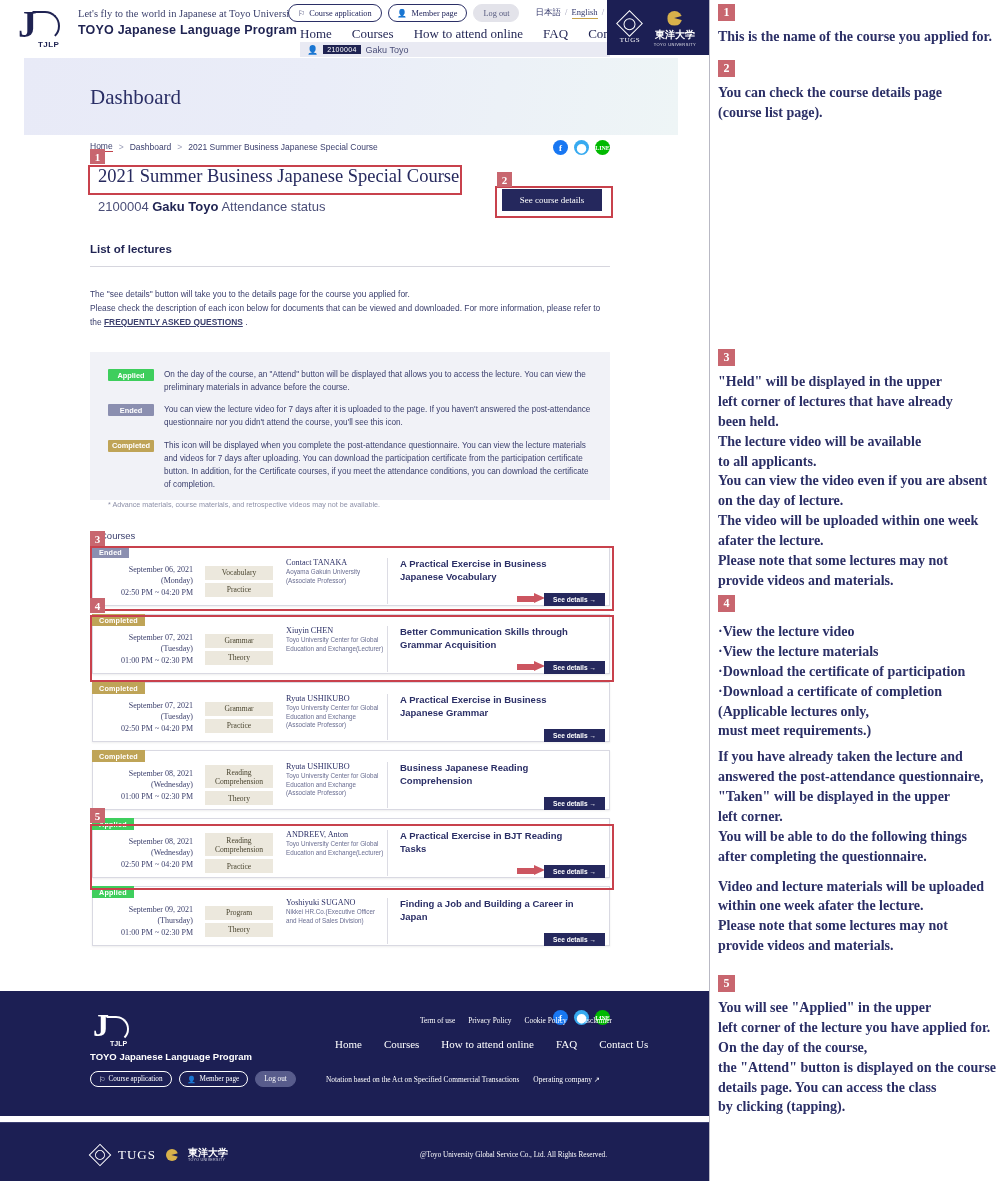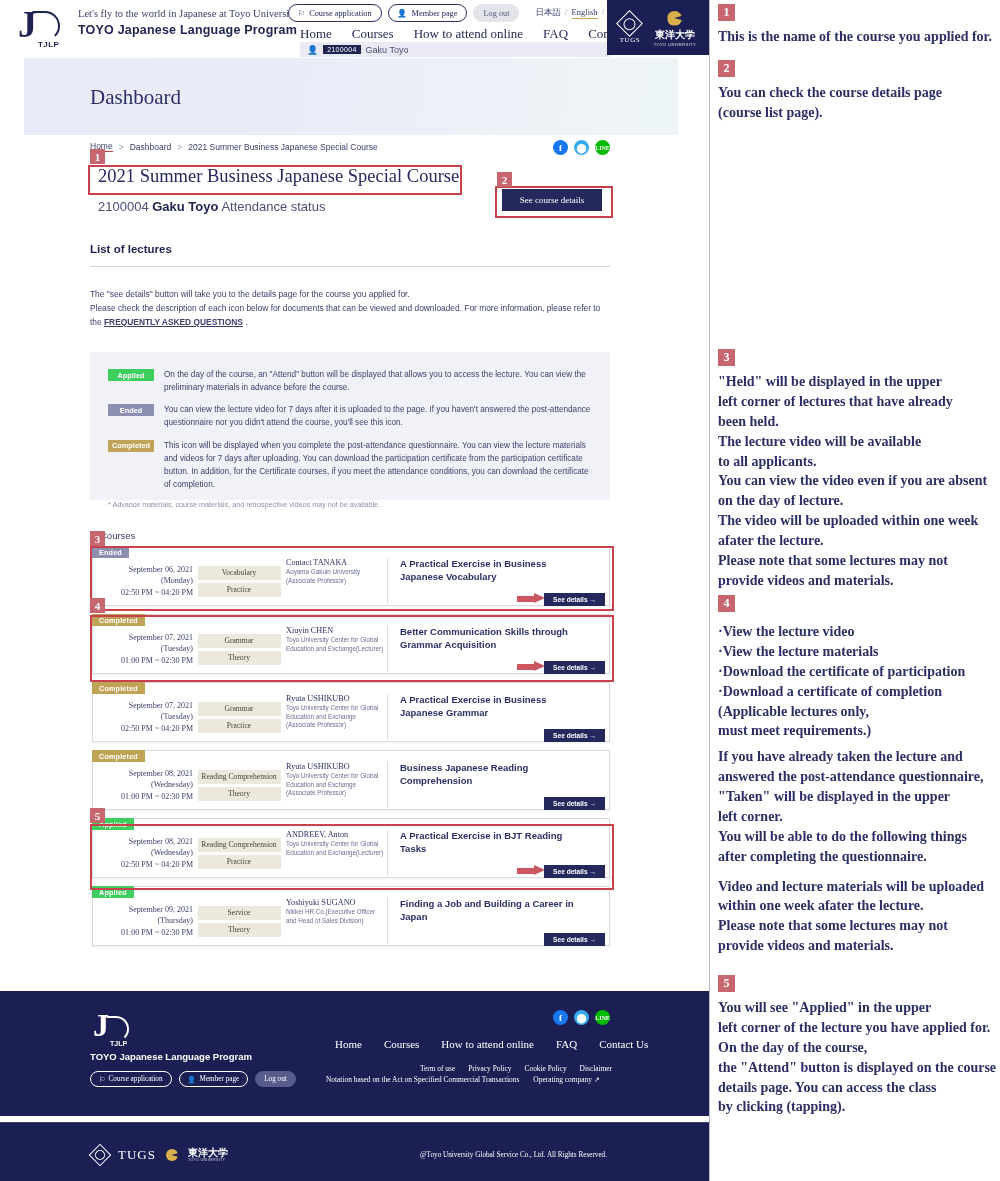--- a/index.html
+++ b/index.html
@@ -110,21 +110,21 @@
             box-shadow:0 1px 2px rgba(0,0,0,.07);}
   .stat{position:absolute;left:-1px;top:-1px;height:12px;padding:0 7px;display:flex;align-items:center;
         font-size:7.2px;color:#fff;font-weight:700;letter-spacing:.2px;}
   .stat.applied{background:#3ece5d;}
   .stat.ended{background:#8b8fb0;}
   .stat.completed{background:#bfa457;}
   .rbody{display:flex;height:100%;align-items:center;padding-top:10px;box-sizing:border-box;}
   .c-date{width:100px;text-align:right;padding-right:7px;font-family:"Liberation Serif",serif;
           font-size:8px;color:#3a3e6b;line-height:1.45;}
   .c-tags{width:78px;display:flex;flex-direction:column;gap:3px;align-items:center;}
-  .ctag{background:#ece8dd;color:#4a4530;font-size:7.6px;width:83px;text-align:center;padding:2.5px 0;
+  .ctag{background:#ece8dd;color:#4a4530;font-size:7.6px;width:68px;text-align:center;padding:2.5px 0;
         font-family:"Liberation Serif",serif;}
   .c-lect{width:110px;padding-left:8px;border-right:1px solid #dcdce4;height:46px;box-sizing:border-box;}
   .c-lect .nm{font-family:"Liberation Serif",serif;font-size:8.2px;color:#2b2f66;}
   .c-lect .af{font-size:6.3px;color:#6a6e92;line-height:1.35;margin-top:1px;}
   .c-name{flex:1;padding-left:12px;position:relative;height:46px;}
   .c-name .t{font-size:9.5px;font-weight:700;color:#2b2f66;line-height:1.35;max-width:190px;}
   .see-btn{position:absolute;right:4px;bottom:-2px;background:#25285d;color:#fff;font-size:6.6px;
            padding:3px 9px;display:flex;align-items:center;gap:3px;font-weight:700;}
   .arrow-red{position:absolute;right:62px;bottom:0px;width:30px;height:11px;}
   .arrow-red .sh{position:absolute;left:0;top:2.5px;width:19px;height:6px;background:#cc5560;}
@@ -146,21 +146,21 @@
                border-left-color:transparent;border-bottom-color:transparent;border-radius:0 24px 24px 0;}
   .f-logo .tj{position:absolute;left:20px;top:27px;font-size:7px;font-weight:700;color:#fff;}
   .f-brand{position:absolute;left:90px;top:1051px;font-size:9.5px;font-weight:700;color:#fff;}
   .f-pills{position:absolute;left:90px;top:1071px;display:flex;gap:7px;}
   .fpill{border:1px solid #fff;border-radius:9px;height:14px;padding:0 8px;display:flex;align-items:center;
          gap:3px;font-size:7.2px;color:#fff;font-family:"Liberation Serif",serif;}
   .fpill.grey{background:#585c8c;border-color:#585c8c;}
   .f-social{position:absolute;left:553px;top:1010px;display:flex;gap:6px;}
   .f-nav{position:absolute;left:335px;top:1038px;display:flex;gap:22px;font-family:"Liberation Serif",serif;
          font-size:11px;color:#fff;}
-  .f-links1{position:absolute;left:420px;top:1064px;display:flex;gap:13px;font-size:7.4px;color:#fff;
+  .f-links1{position:absolute;left:420px;top:1016px;display:flex;gap:13px;font-size:7.4px;color:#fff;
             font-family:"Liberation Serif",serif;}
   .f-links2{position:absolute;left:326px;top:1075px;display:flex;gap:14px;font-size:7.4px;color:#fff;
             font-family:"Liberation Serif",serif;}
   .f-langs{position:absolute;left:512px;top:1137px;background:#3c4078;padding:3px 20px;font-size:7.4px;
            color:#fff;font-family:Liberation Mono, monospace;}
   .f-langs .cur{border-bottom:1.2px solid #c8a24a;}
   .f-langs .sep{color:#a9abc8;margin:0 3px;}
 
   .footer2{position:absolute;left:0;top:1122px;width:709px;height:59px;background:#1c1f54;
            border-top:1px solid #3b3f72;}
@@ -433,21 +433,21 @@
         </div>
         <div class="lrowcard">
           <span class="stat applied">Applied</span>
           <div class="rbody">
             <div class="c-date">
               <div>September 09, 2021</div>
               <div>(Thursday)</div>
               <div>01:00 PM ~ 02:30 PM</div>
             </div>
             <div class="c-tags">
-              <span class="ctag">Service</span>
+              <span class="ctag">Program</span>
               <span class="ctag">Theory</span>
             </div>
             <div class="c-lect">
               <div class="nm">Yoshiyuki SUGANO</div>
               <div class="af">Nikkei HR.Co.(Executive Officer and Head of Sales Division)</div>
             </div>
             <div class="c-name">
               <div class="t">Finding a Job and Building a Career in Japan</div>
               <span class="see-btn">See details →</span>
             </div>

